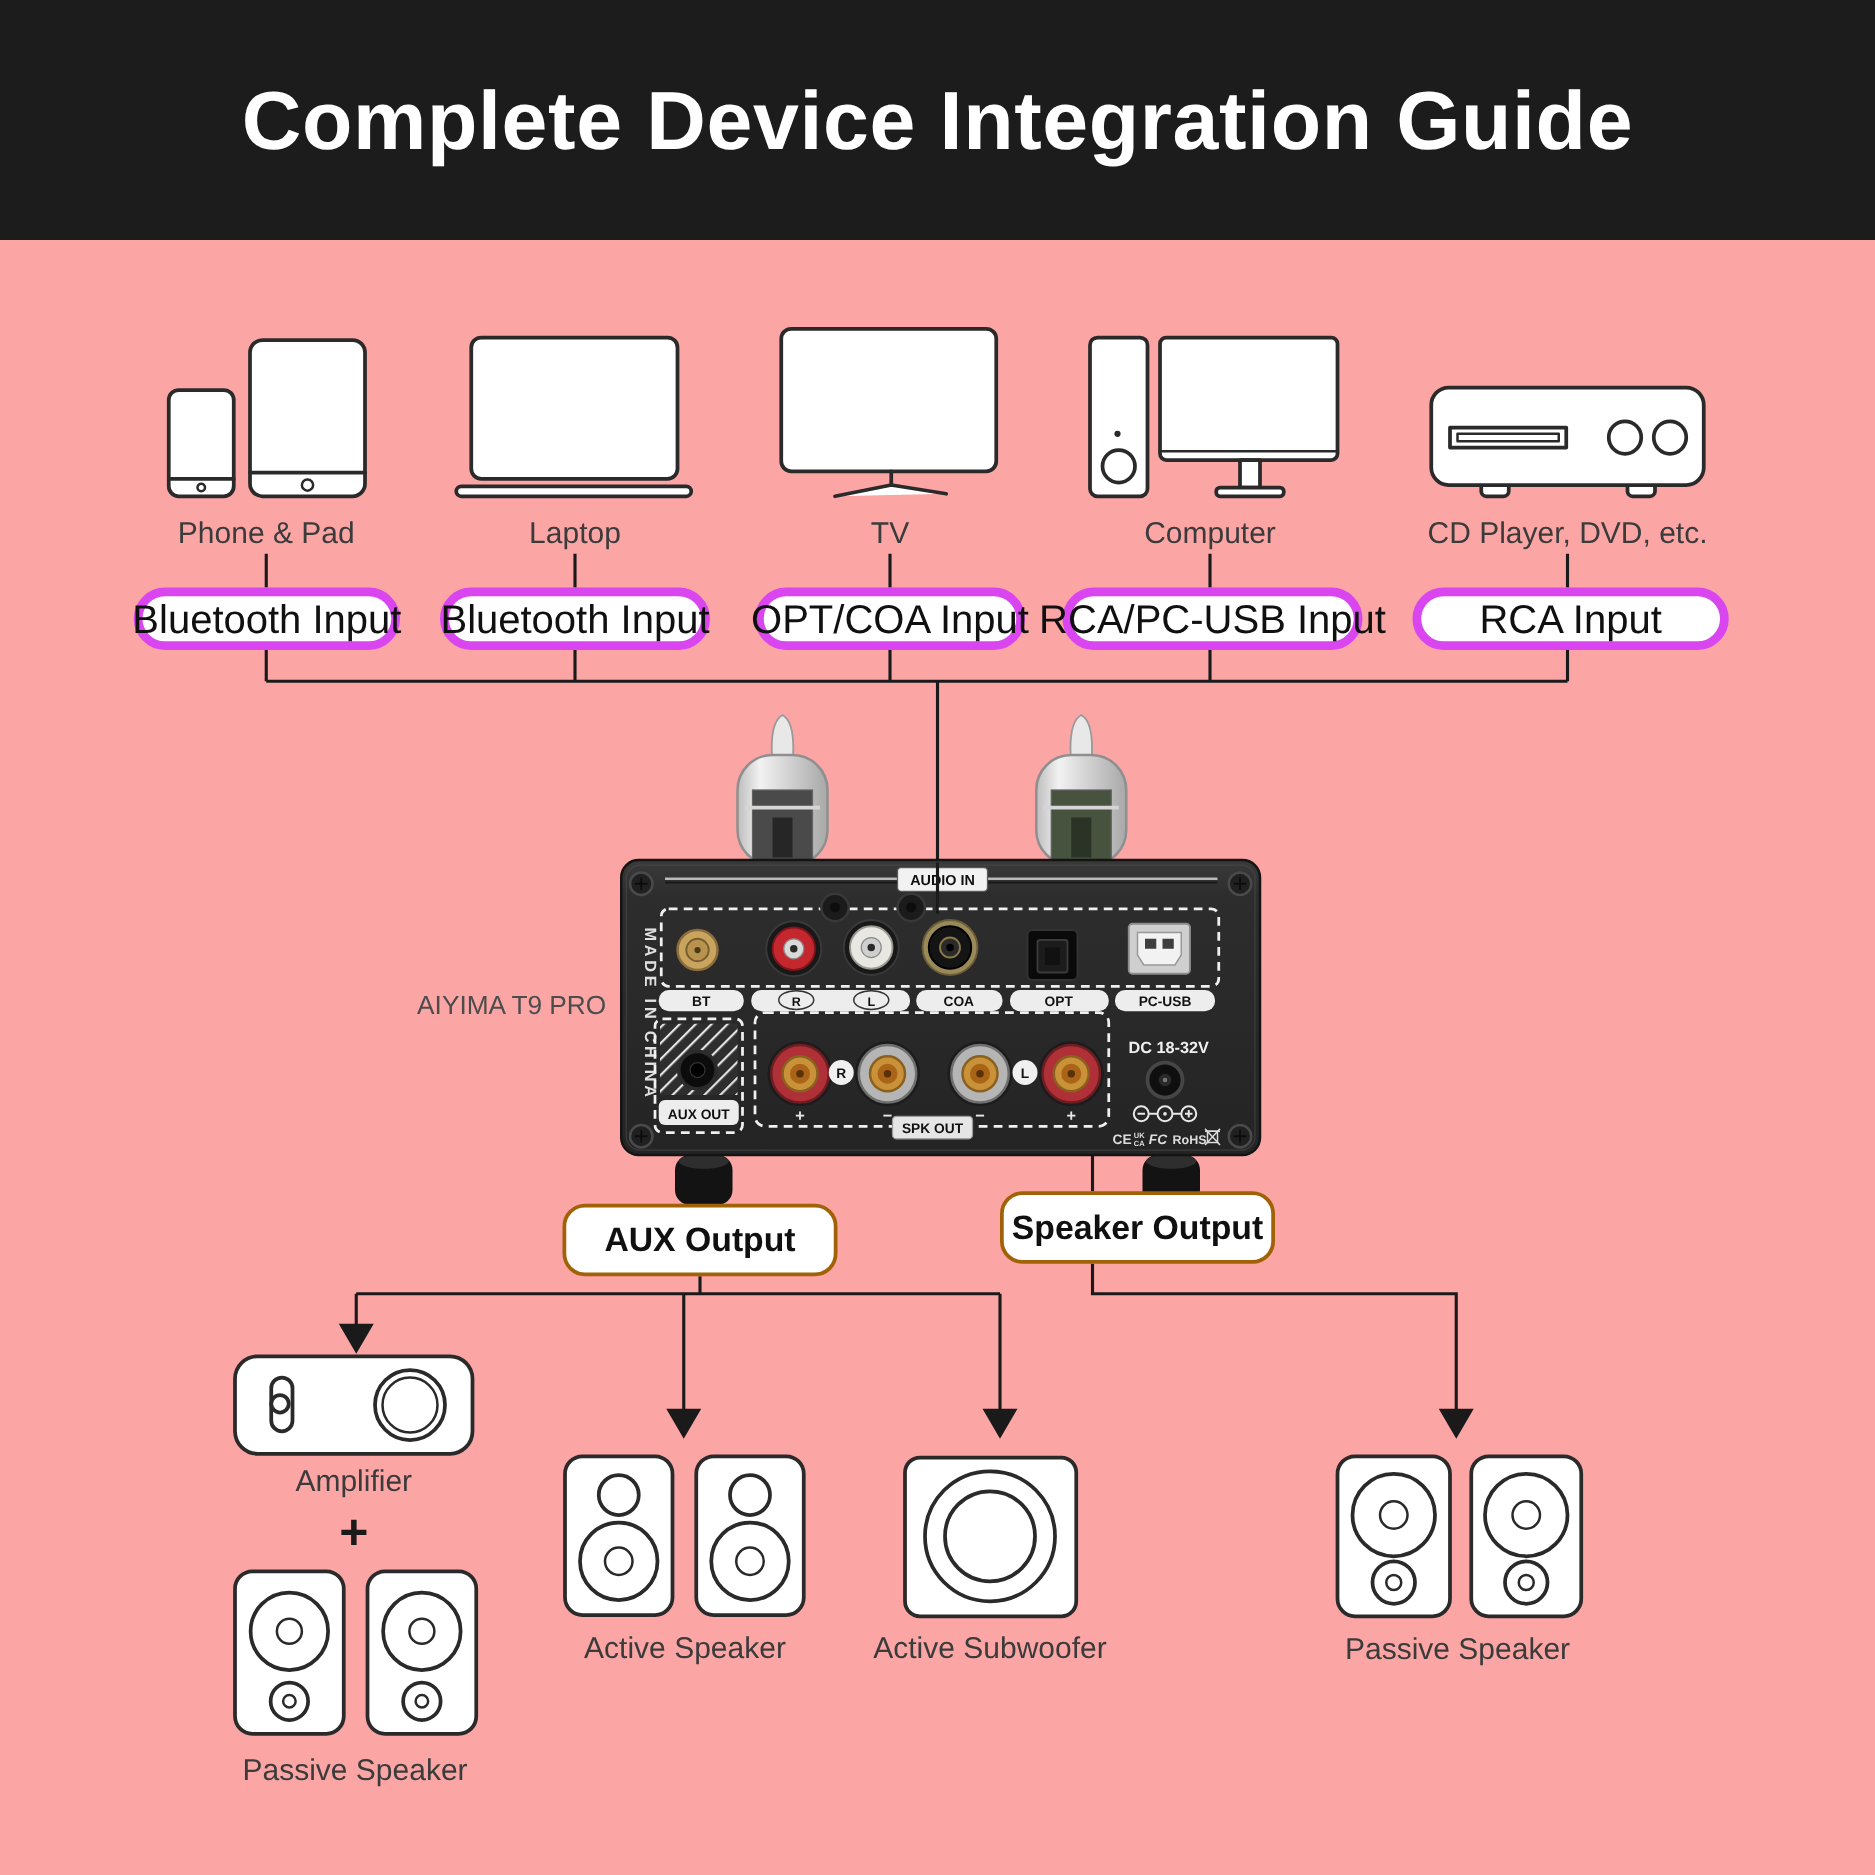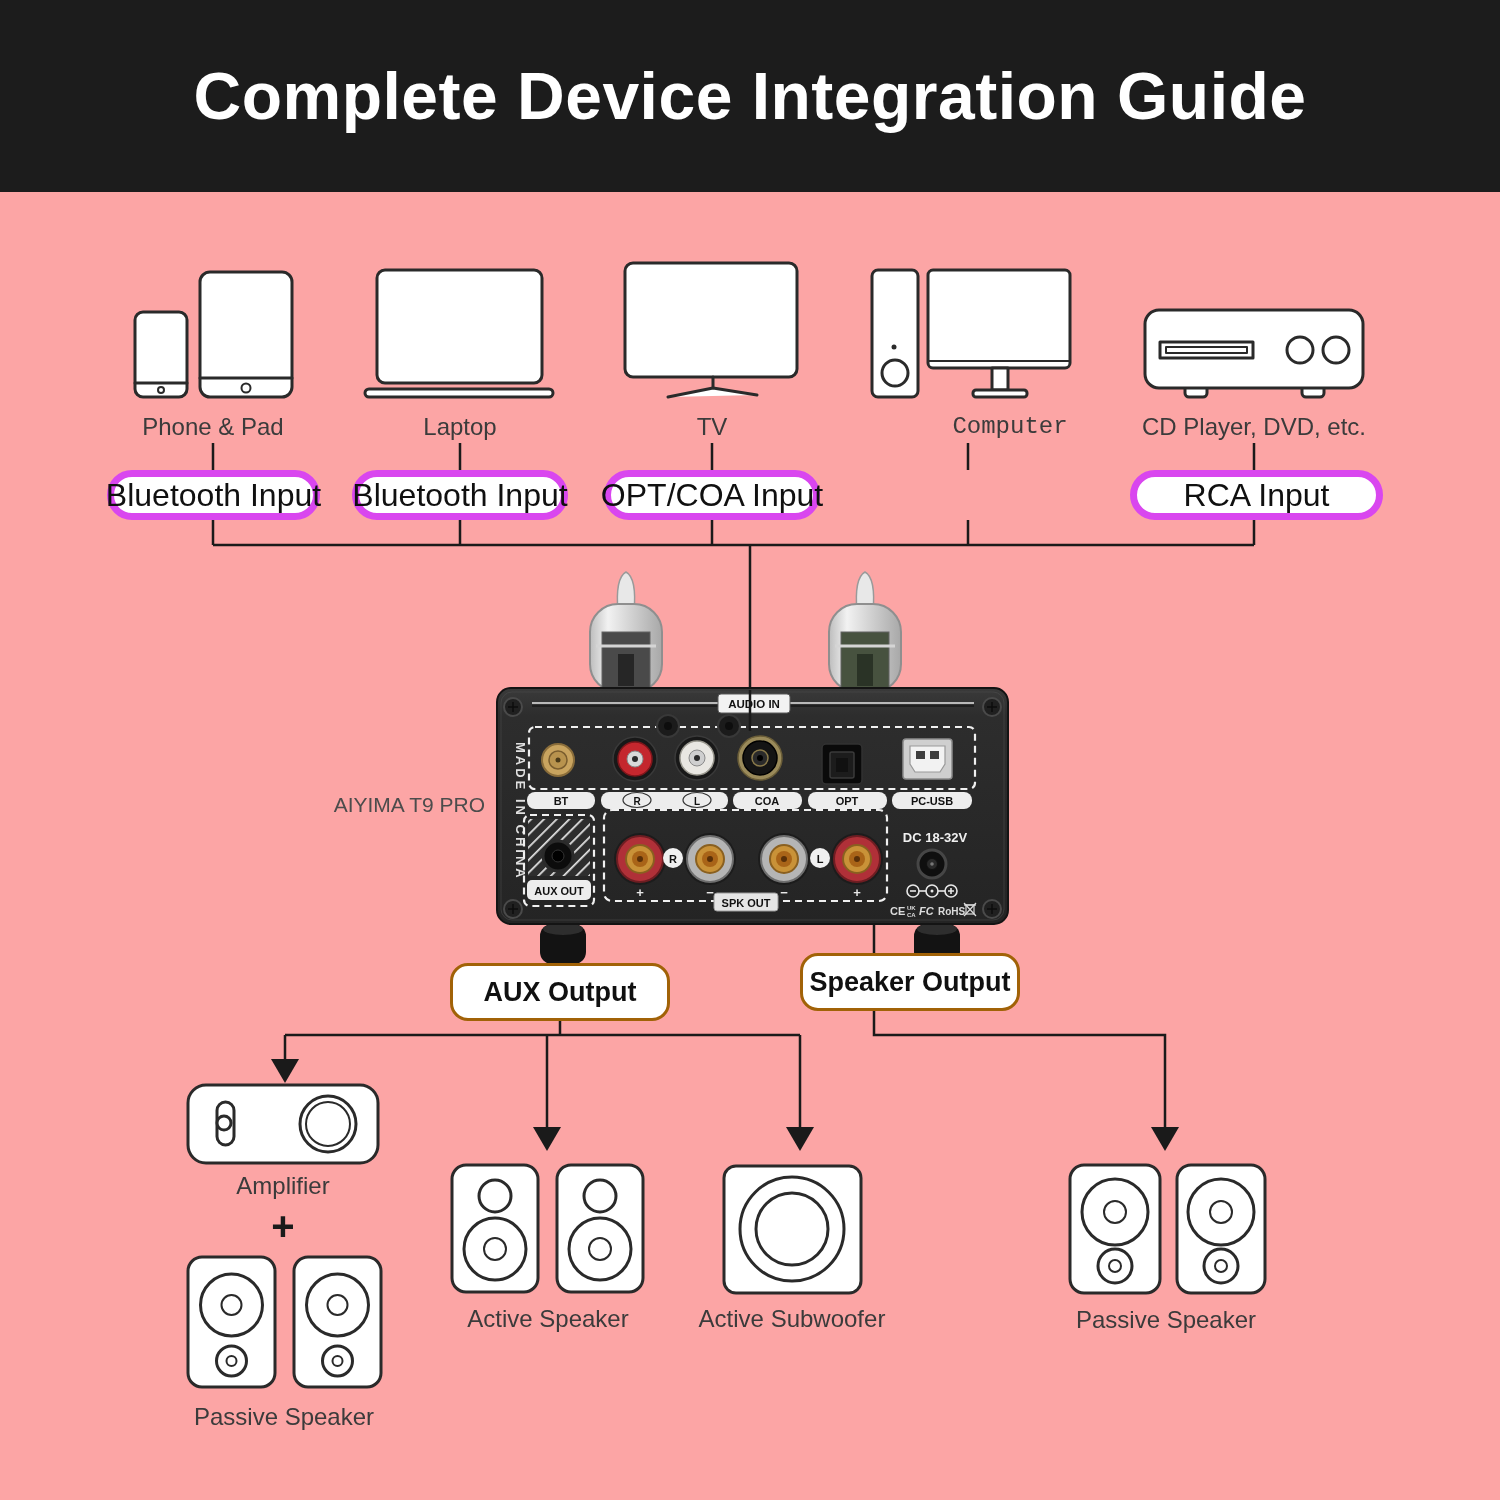--- a/index.html
+++ b/index.html
@@ -86,26 +86,27 @@
     <rect class="icon" x="1145" y="310" width="218" height="78" rx="14"></rect>
     <rect class="icon" x="1160" y="342" width="93" height="16"></rect>
     <rect class="icon-thin" x="1166" y="347" width="81" height="6"></rect>
     <circle class="icon" cx="1300" cy="350" r="13"></circle>
     <circle class="icon" cx="1336" cy="350" r="13"></circle>
   </svg>
 
   <div class="abs devlabel" style="left:63px;top:413px;width:300px;">Phone &amp; Pad</div>
   <div class="abs devlabel" style="left:310px;top:413px;width:300px;">Laptop</div>
   <div class="abs devlabel" style="left:562px;top:413px;width:300px;">TV</div>
-  <div class="abs devlabel" style="left:860px;top:413px;width:300px;font-family:Liberation Mono, monospace;">Computer</div>
+  <div class="abs devlabel" style="left:818px;top:413px;width:300px;">Computer</div>
   <div class="abs devlabel" style="left:1104px;top:413px;width:300px;">CD Player, DVD, etc.</div>
 
   <div class="abs iobox" style="left:107px;top:470px;width:213px;height:50px;">Bluetooth Input</div>
   <div class="abs iobox" style="left:352px;top:470px;width:216px;height:50px;">Bluetooth Input</div>
   <div class="abs iobox" style="left:604px;top:470px;width:216px;height:50px;">OPT/COA Input</div>
+  <div class="abs iobox" style="left:850px;top:470px;width:240px;height:50px;">RCA/PC-USB Input</div>
   <div class="abs iobox" style="left:1130px;top:470px;width:253px;height:50px;">RCA Input</div>
 
   <div class="abs model" style="left:330px;top:793px;width:155px;">AIYIMA T9 PRO</div>
 
   <svg class="abs" style="left:430px;top:556px;" width="620" height="414" viewBox="430 556 620 414">
     <defs>
       <linearGradient id="bodyGrad" x1="0" y1="0" x2="0" y2="1">
         <stop offset="0" stop-color="#3a3a3a"></stop>
         <stop offset="0.12" stop-color="#2d2d2d"></stop>
         <stop offset="1" stop-color="#242424"></stop>

